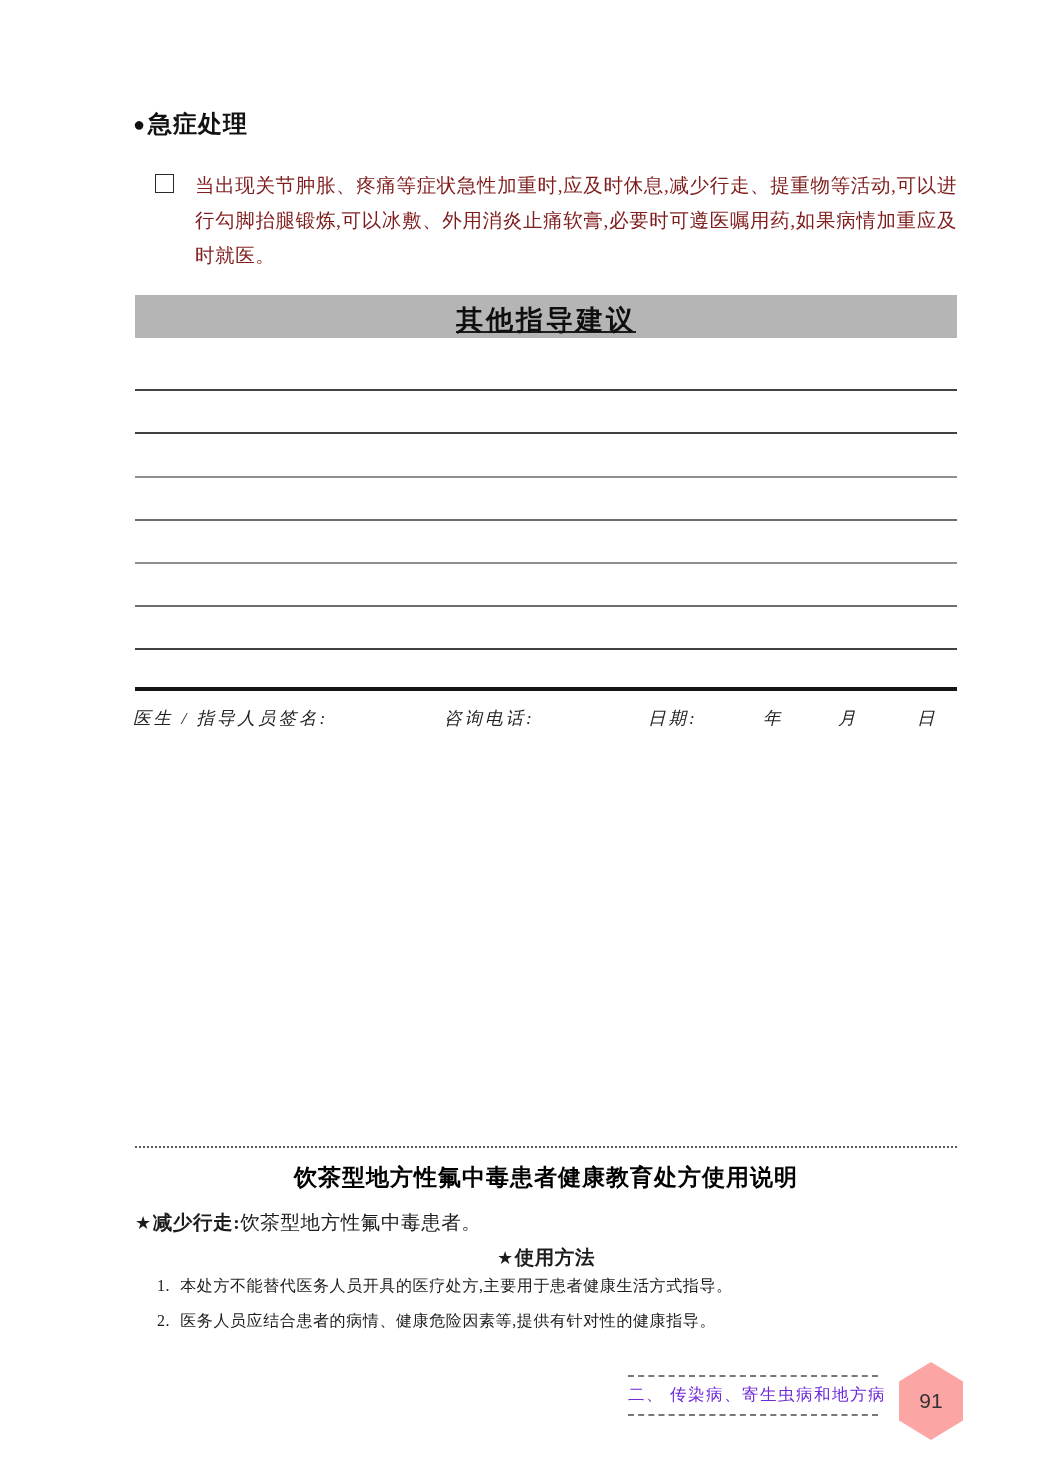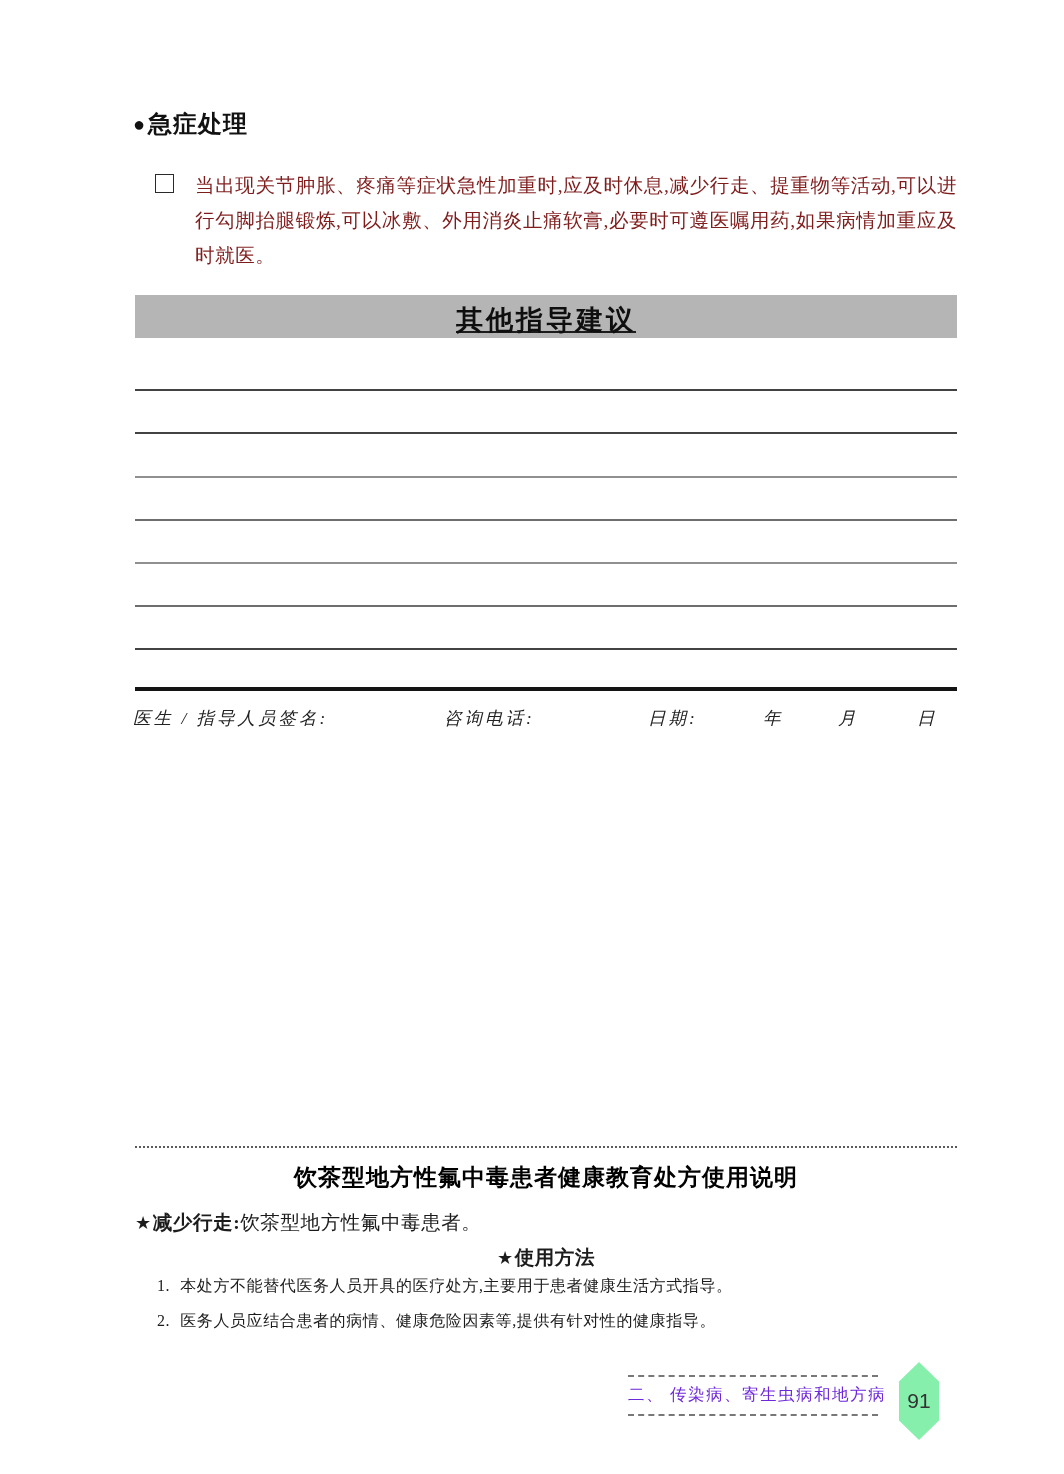--- a/index.html
+++ b/index.html
@@ -165,22 +165,22 @@
     font-family: Liberation Sans, sans-serif;
     font-size: 16.5px;
     letter-spacing: 1.5px;
     color: #6d28d9;
     white-space: nowrap;
     text-align: right;
   }
   .page-hexagon {
     position: absolute;
     left: 899px; top: 1362px;
-    width: 40px; height: 78px;
-    background: #86efac;
+    width: 64px; height: 78px;
+    background: #fca5a5;
     clip-path: polygon(50% 0%, 100% 25%, 100% 75%, 50% 100%, 0% 75%, 0% 25%);
     display: flex;
     align-items: center;
     justify-content: center;
   }
   .page-hexagon .page-num {
     font-family: "Liberation Sans", "DejaVu Sans", sans-serif;
     font-size: 21px;
     color: #333;
   }

